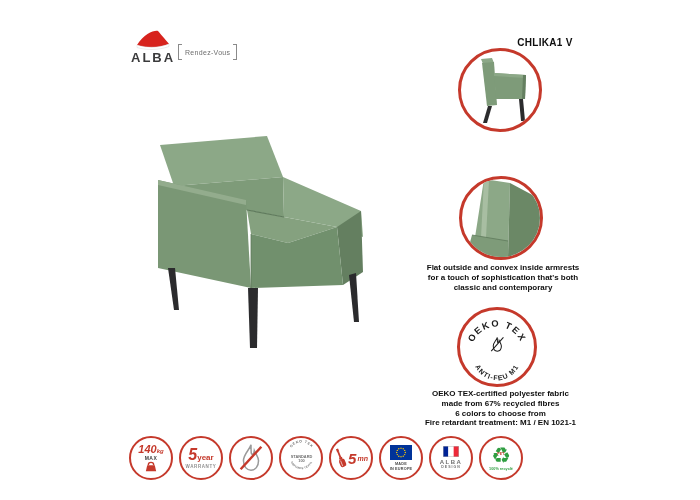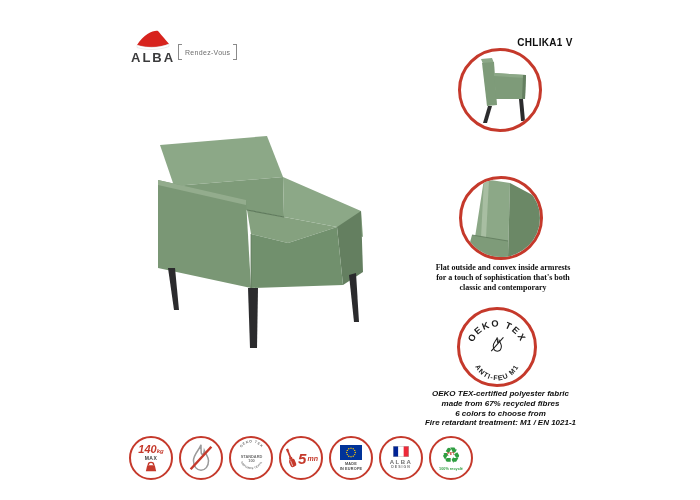--- a/index.html
+++ b/index.html
@@ -106,21 +106,21 @@
 
   <div class="photo-circle" style="left:459px;top:176px;width:84px;height:84px;">
     <svg viewBox="0 0 78 78">
       <polygon points="22,0 48,4 46,78 10,78" fill="#8ca887"></polygon>
       <polygon points="22,0 27,1 23,78 18,78" fill="#a8bea2"></polygon>
       <polygon points="48,4 78,20 78,78 46,78" fill="#6b8866"></polygon>
       <polygon points="10,56 46,62 46,78 4,78" fill="#7e9b79"></polygon>
       <path d="M10 56 L46 62" stroke="#5f7a5c" stroke-width="0.8" fill="none"></path>
     </svg>
   </div>
-  <div class="caption" style="left:398px;top:263px;width:210px;font-family:Liberation Serif, serif;">Flat outside and convex inside armrests
+  <div class="caption" style="left:398px;top:263px;width:210px;">Flat outside and convex inside armrests
 for a touch of sophistication that's both
 classic and contemporary</div>
 
   <div class="photo-circle" style="left:457px;top:307px;width:80px;height:80px;">
     <svg viewBox="0 0 80 80">
       <defs>
         <path id="arcTop3" d="M 12,46 A 28,28 0 1 1 68,46"></path>
         <path id="arcBot3" d="M 14,50 A 26,26 0 0 0 66,50"></path>
       </defs>
       <text font-family="Liberation Sans, sans-serif" font-size="10" font-weight="bold" letter-spacing="1.8" fill="#1a1a1a">
@@ -128,36 +128,40 @@
       </text>
       <text font-family="Liberation Sans, sans-serif" font-size="7.5" font-weight="bold" letter-spacing="1" fill="#1a1a1a">
         <textPath href="#arcBot3" startOffset="50%" text-anchor="middle">ANTI-FEU M1</textPath>
       </text>
       <g transform="translate(31,28) scale(0.55)" stroke="#1a1a1a" stroke-width="2" fill="none">
         <path d="M17 3 C 15 9, 9 13, 9 20 C 9 26, 12.5 30, 17 30 C 21.5 30, 25 26, 25 20 C 25 16, 22.5 13.5, 20.5 9 C 20 13.5, 17.5 14.5, 17.2 11 C 17 8.5, 17 5.5, 17 3 Z"></path>
         <path d="M5 30 L29 3"></path>
       </g>
     </svg>
   </div>
-  <div class="caption" style="left:393px;top:389px;width:215px;font-style:italic;">OEKO TEX-certified polyester fabric
+  <div class="caption" style="left:393px;top:389px;width:215px;">OEKO TEX-certified polyester fabric
 made from 67% recycled fibres
 6 colors to choose from
 Fire retardant treatment: M1 / EN 1021-1</div>
 
   <div class="badges">
 
     <div class="badge">
       <div class="b-kg"><span>140</span><span class="unit">kg</span></div>
       <div class="b-max">MAX</div>
       <svg width="14" height="11" viewBox="0 0 20 16">
         <path d="M6 6 a4 4 0 0 1 8 0" fill="none" stroke="#c5392b" stroke-width="2"></path>
         <path d="M4.5 6 h11 l2 9 h-15 z" fill="#c5392b"></path>
       </svg>
     </div>
 
+    <div class="badge">
+      <div class="b-5year"><span>5</span><span class="unit">year</span></div>
+      <div class="b-warranty">WARRANTY</div>
+    </div>
 
     <div class="badge">
       <svg width="32" height="32" viewBox="0 0 34 34">
         <path d="M17 3 C 15 9, 9 13, 9 20 C 9 26, 12.5 30, 17 30 C 21.5 30, 25 26, 25 20 C 25 16, 22.5 13.5, 20.5 9 C 20 13.5, 17.5 14.5, 17.2 11 C 17 8.5, 17 5.5, 17 3 Z" fill="none" stroke="#9a9a9a" stroke-width="1.6"></path>
         <path d="M6 29 L28 5" stroke="#c5392b" stroke-width="2.6"></path>
       </svg>
     </div>
 
     <div class="badge">
       <svg width="39" height="39" viewBox="0 0 44 44">

